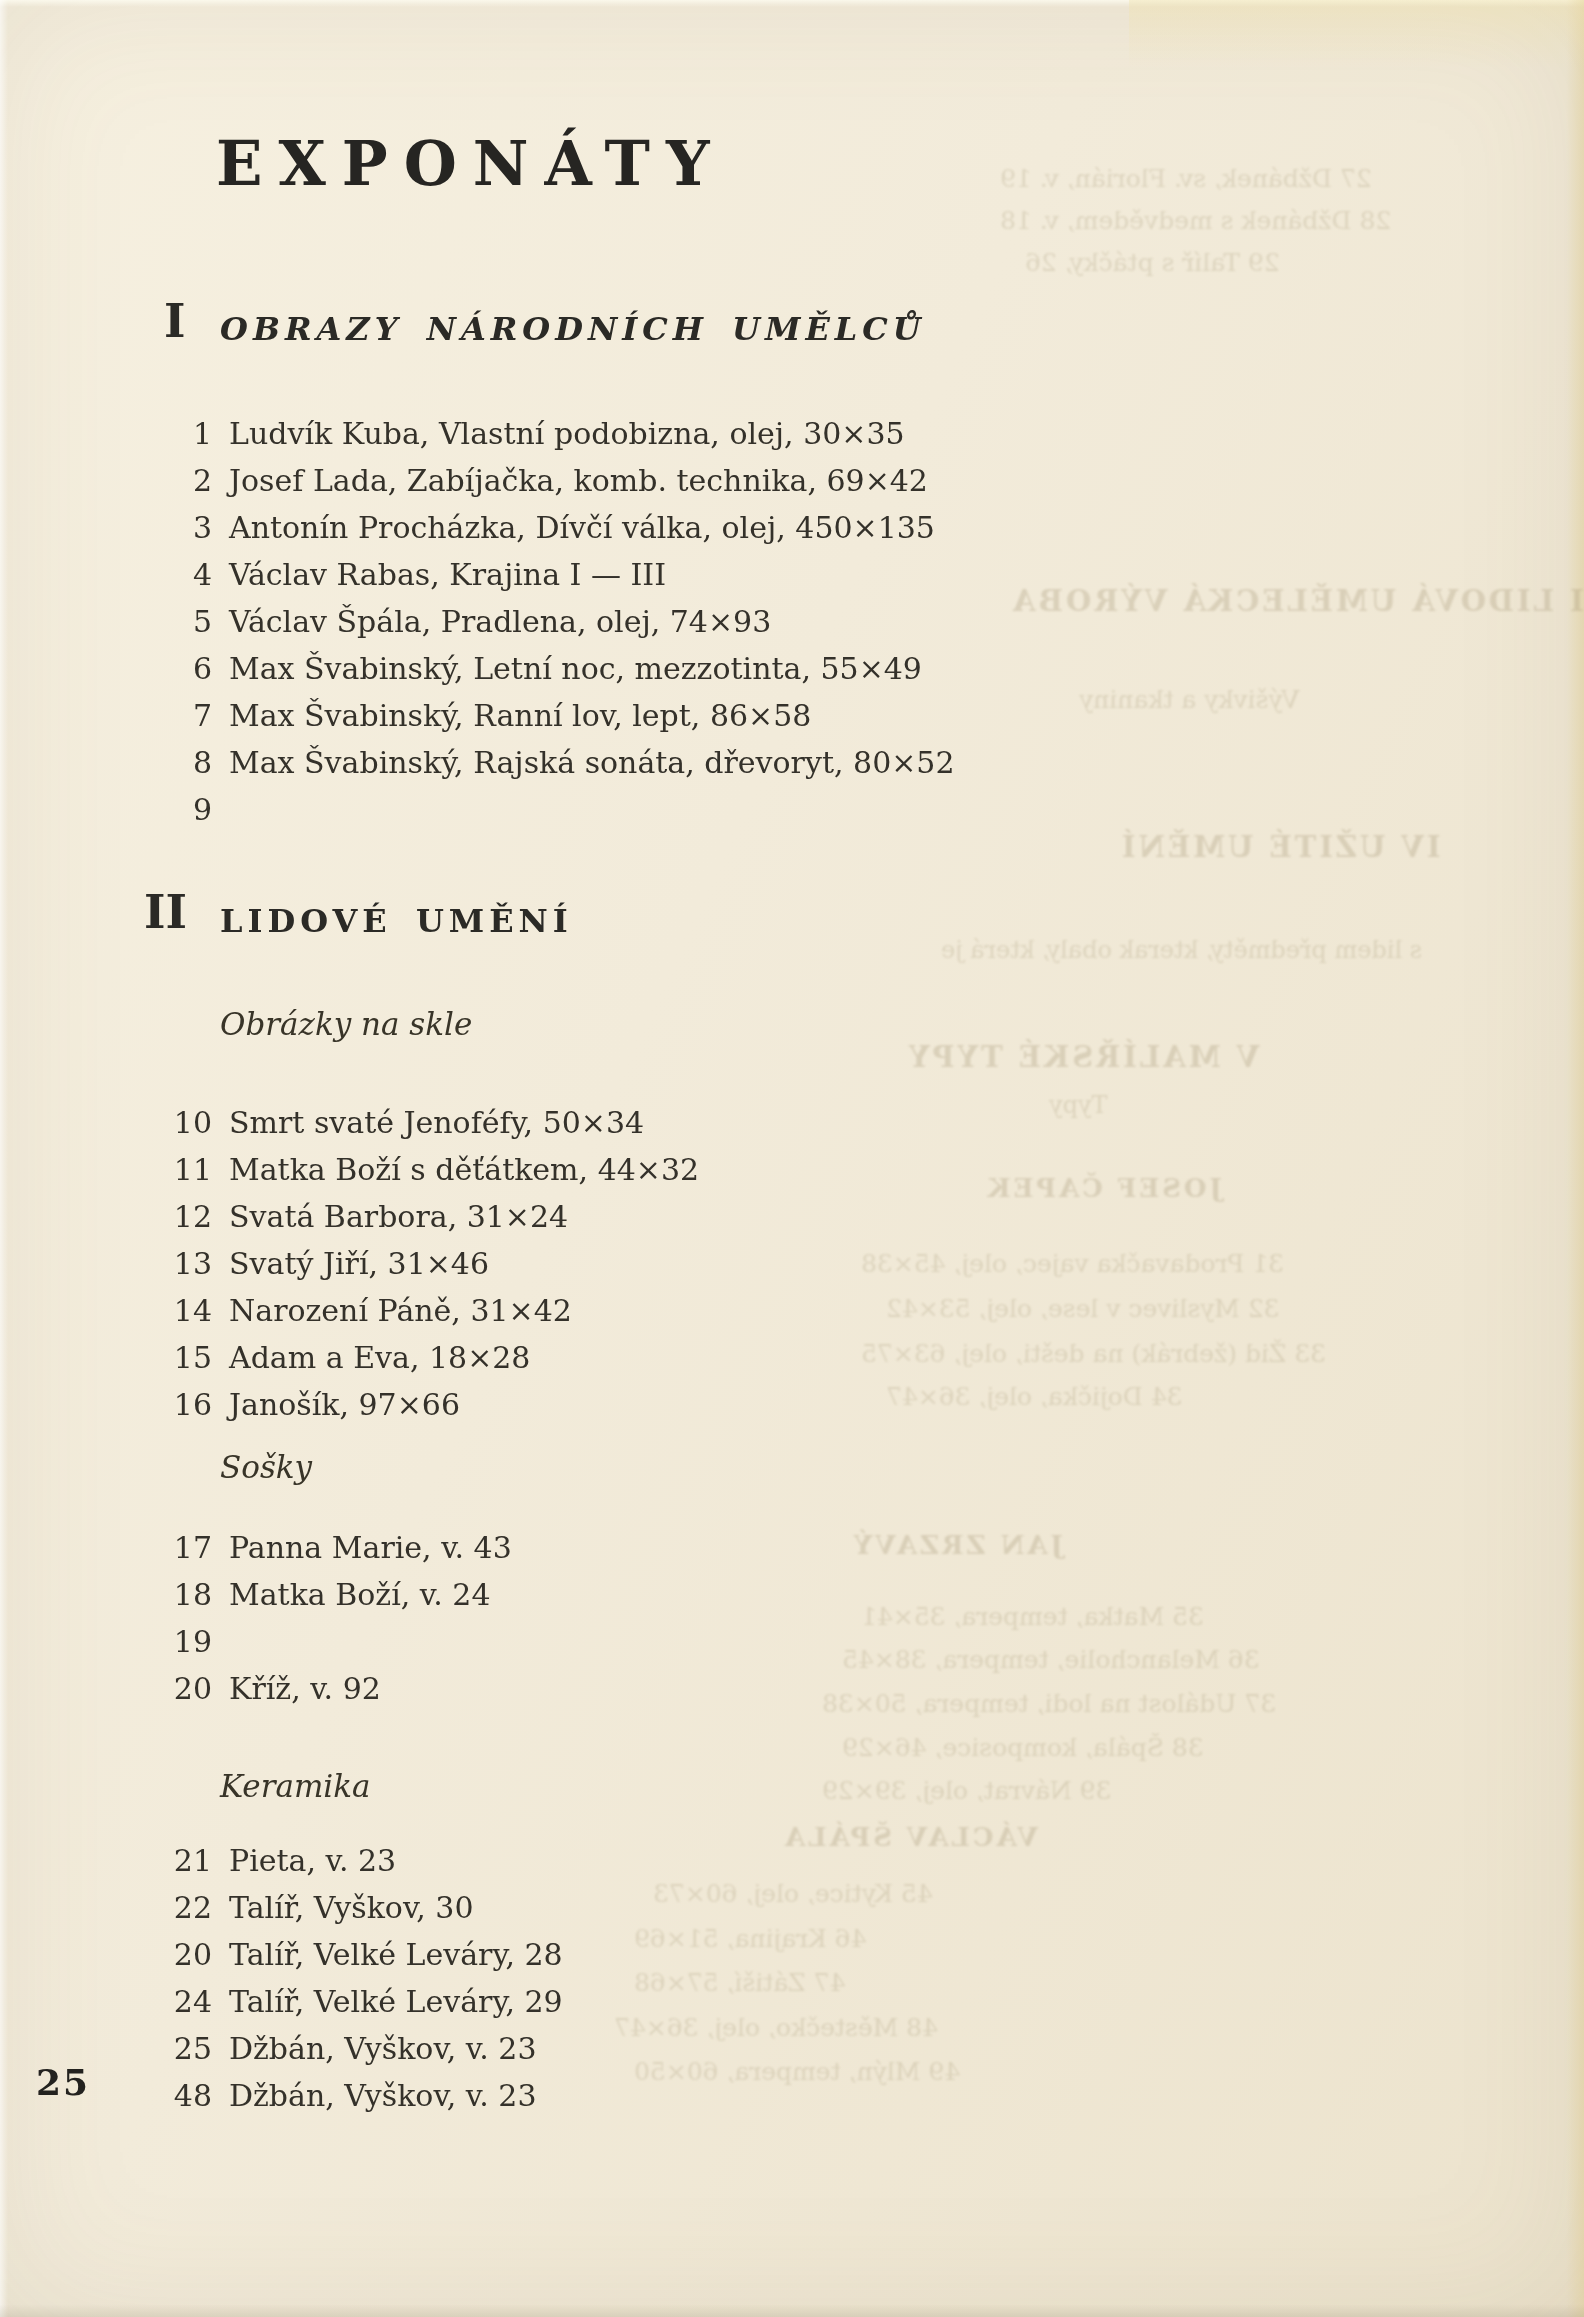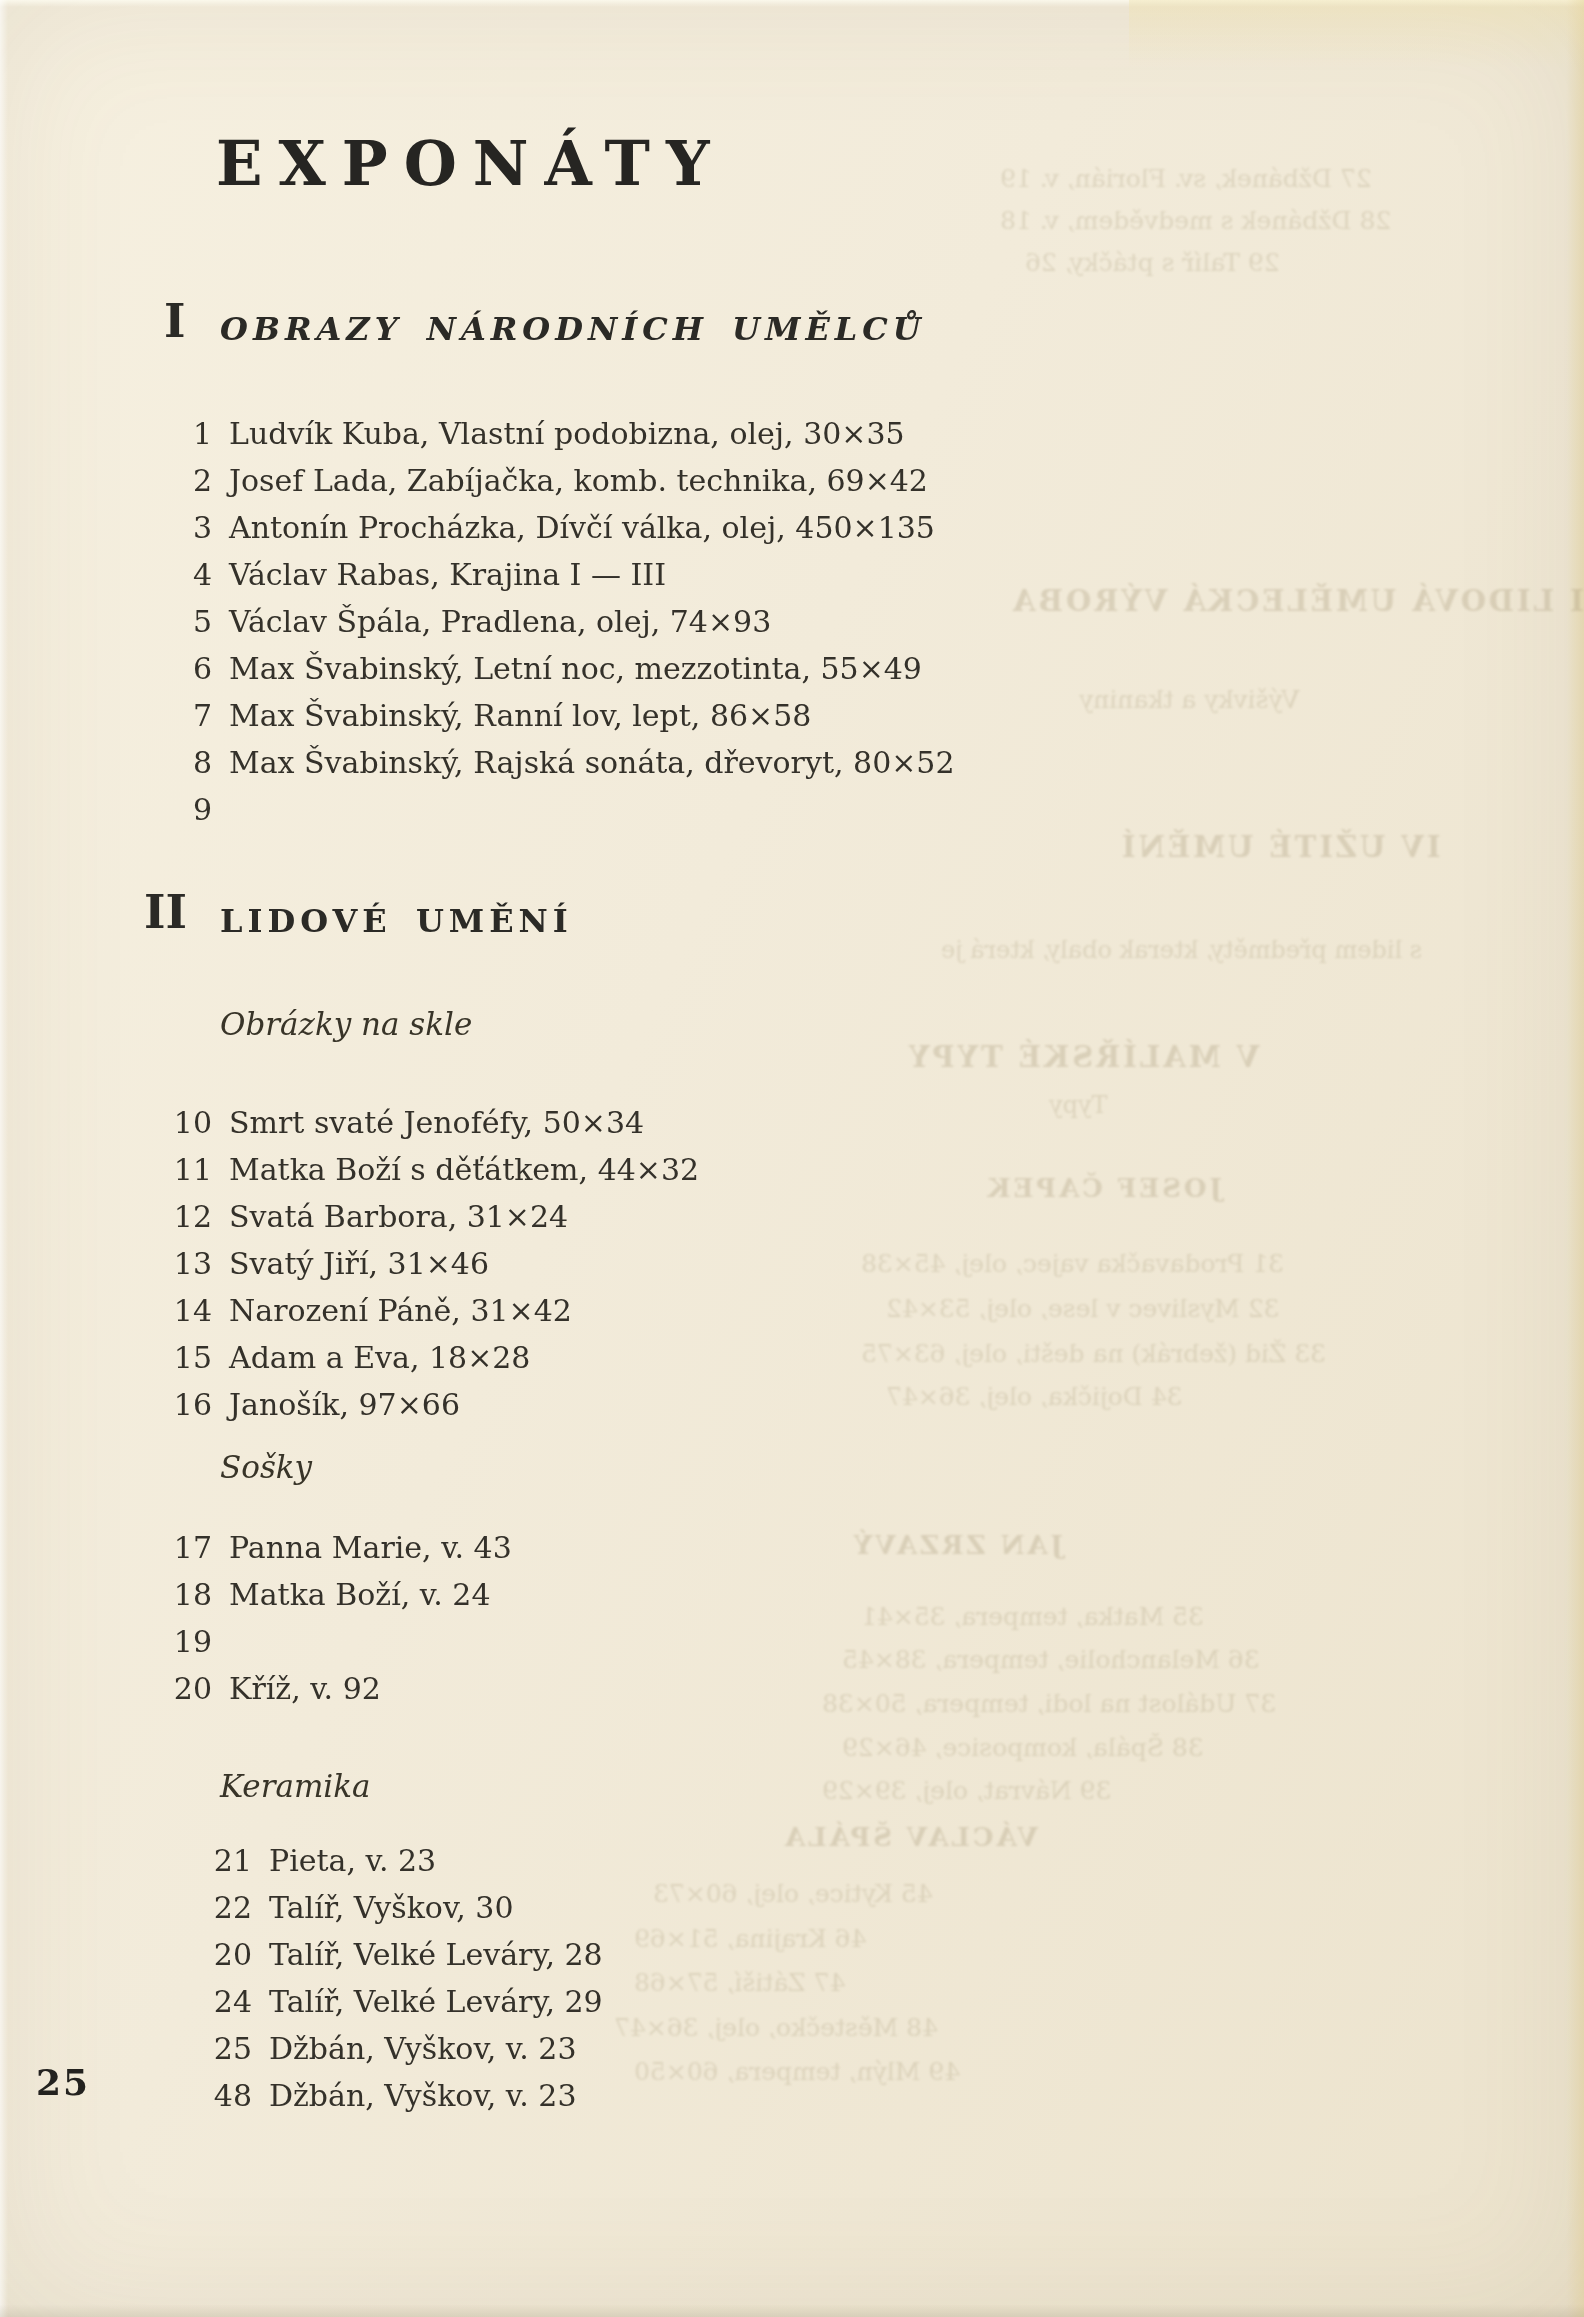--- a/index.html
+++ b/index.html
@@ -44,21 +44,21 @@
     font-size:31px;font-style:italic;color:#383428;white-space:nowrap;
   }
   #sub-a{top:1006px;}
   #sub-b{top:1449px;}
   #sub-c{top:1768px;}
 
   .list{position:absolute;left:168px;}
   #list-i  {top:414px;}
   #list-iia{top:1082px;margin-top:21px;}
   #list-iib{top:1528px;}
-  #list-iic{top:1841px;margin-left:40px;}
+  #list-iic{top:1841px;}
   .row{display:flex;height:47px;font-size:30px;line-height:40px;color:#34312a;white-space:nowrap;}
   .row .no{width:44px;text-align:right;flex:0 0 44px;}
   .row .txt{margin-left:17px;}
 
   .page-number{
     position:absolute;left:36px;top:2061px;
     font-size:36px;font-weight:bold;letter-spacing:2px;color:#23221f;
   }
 
   

